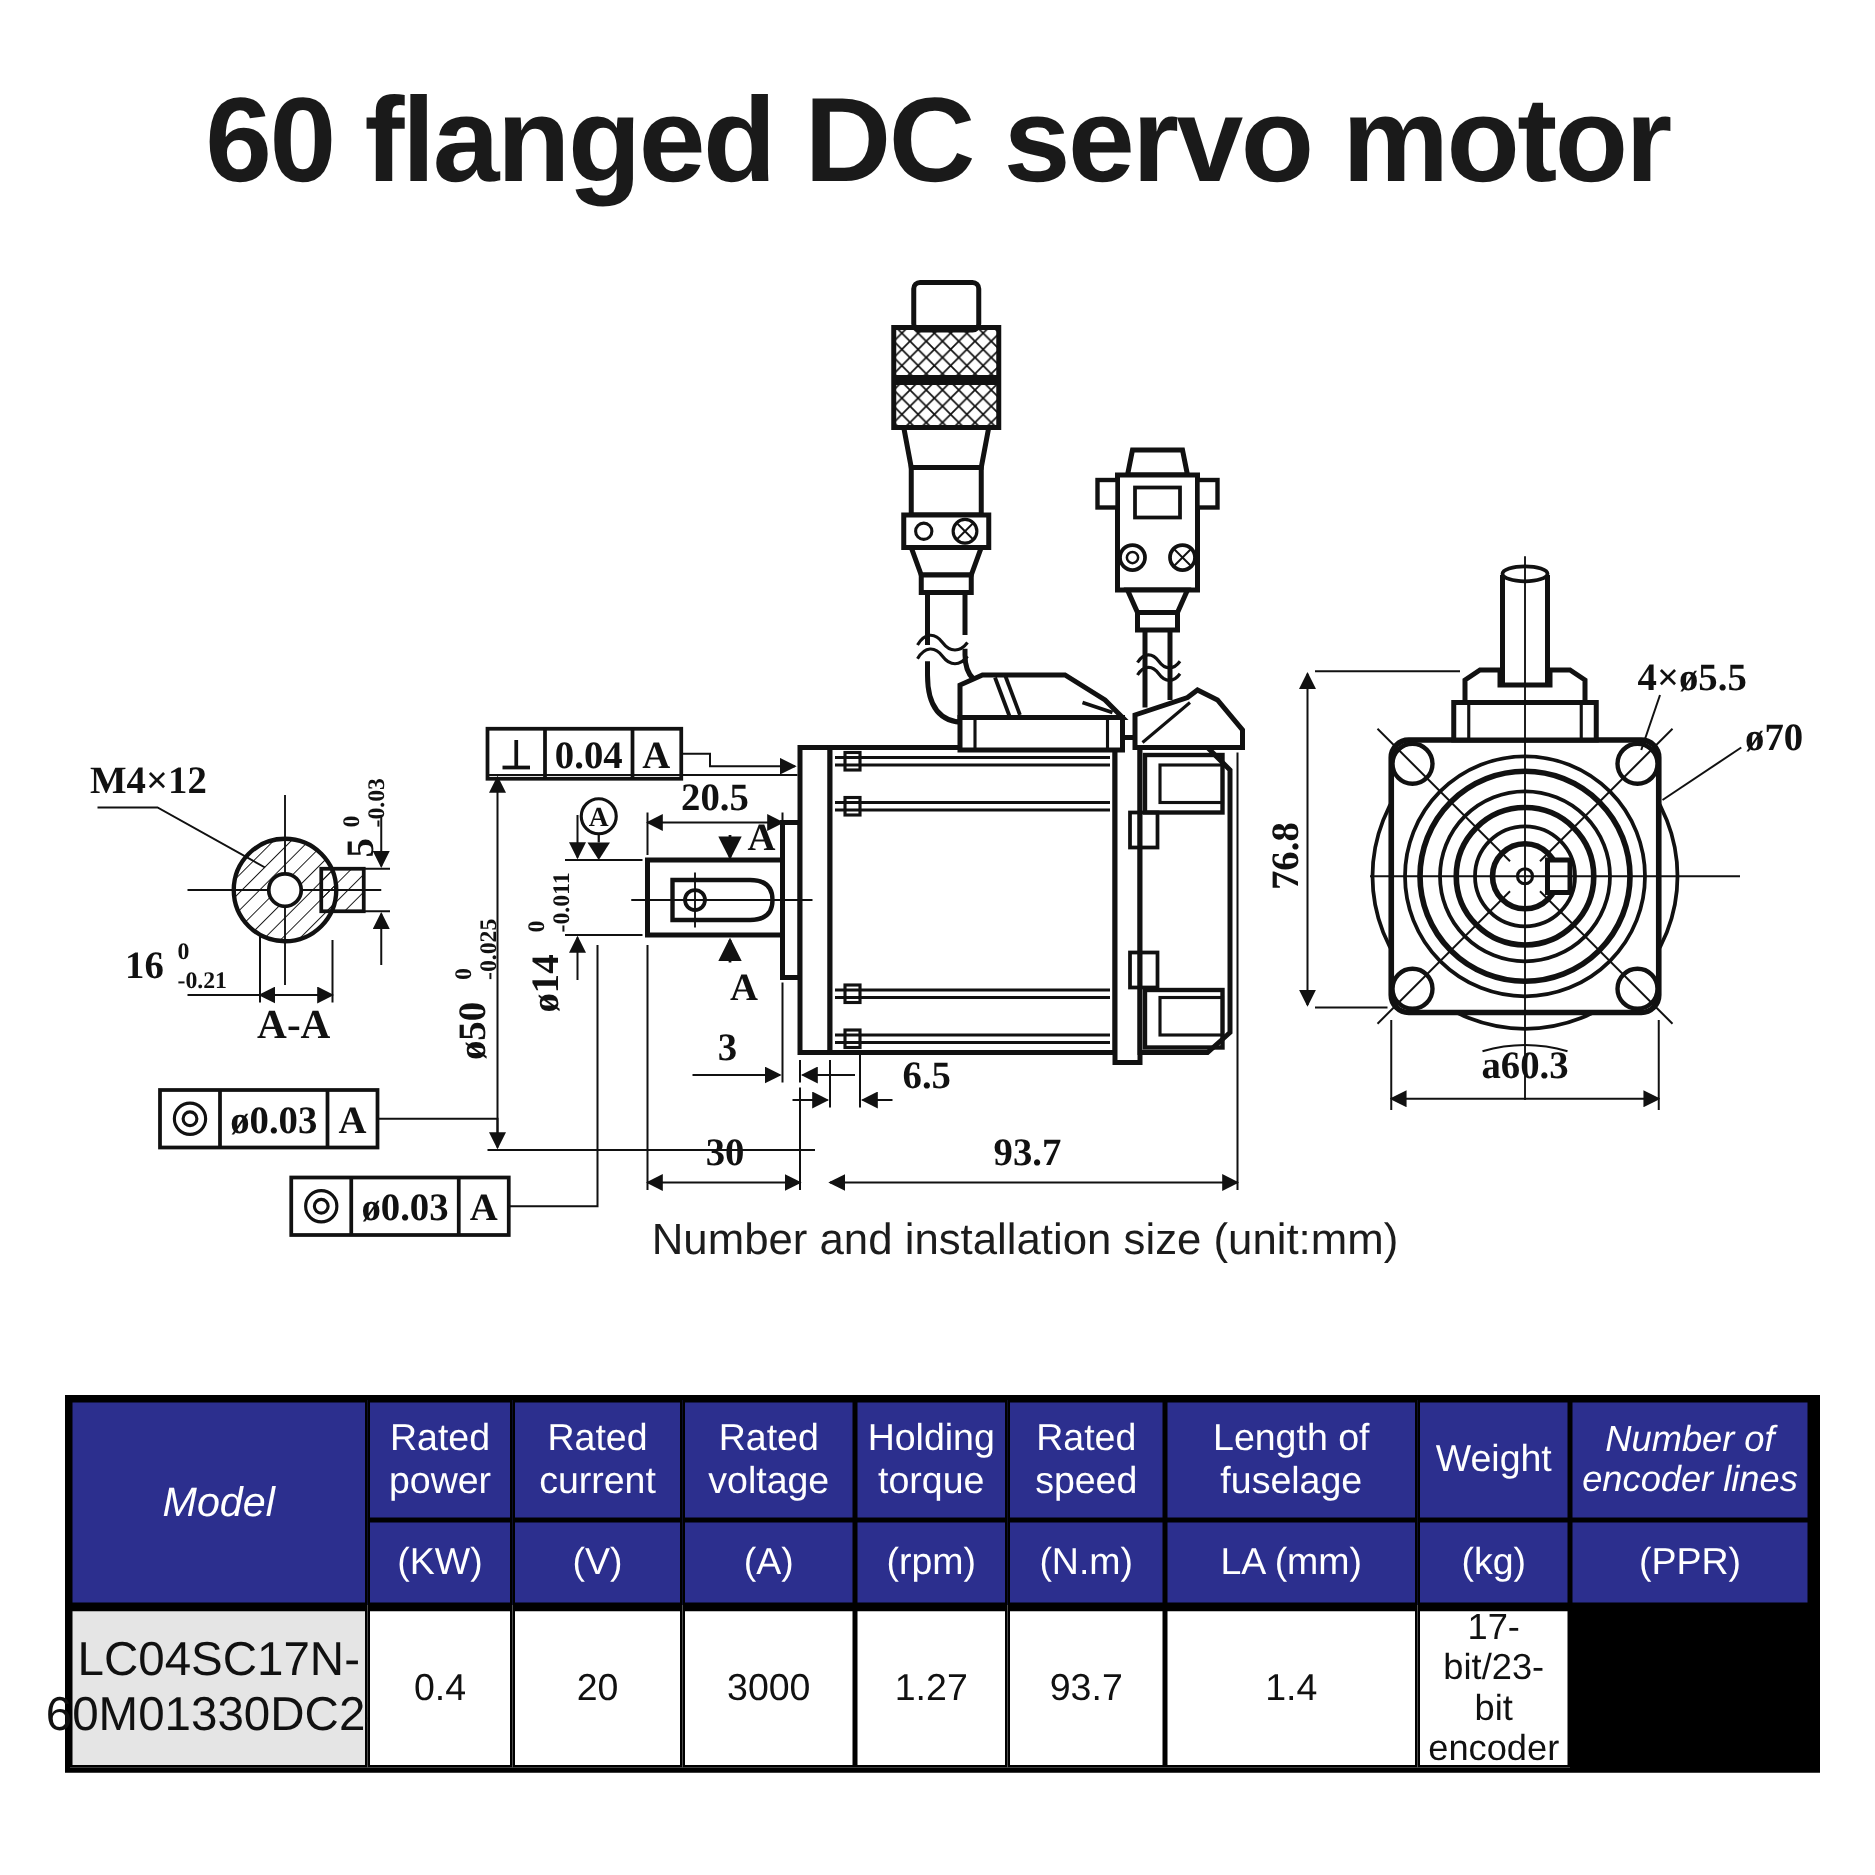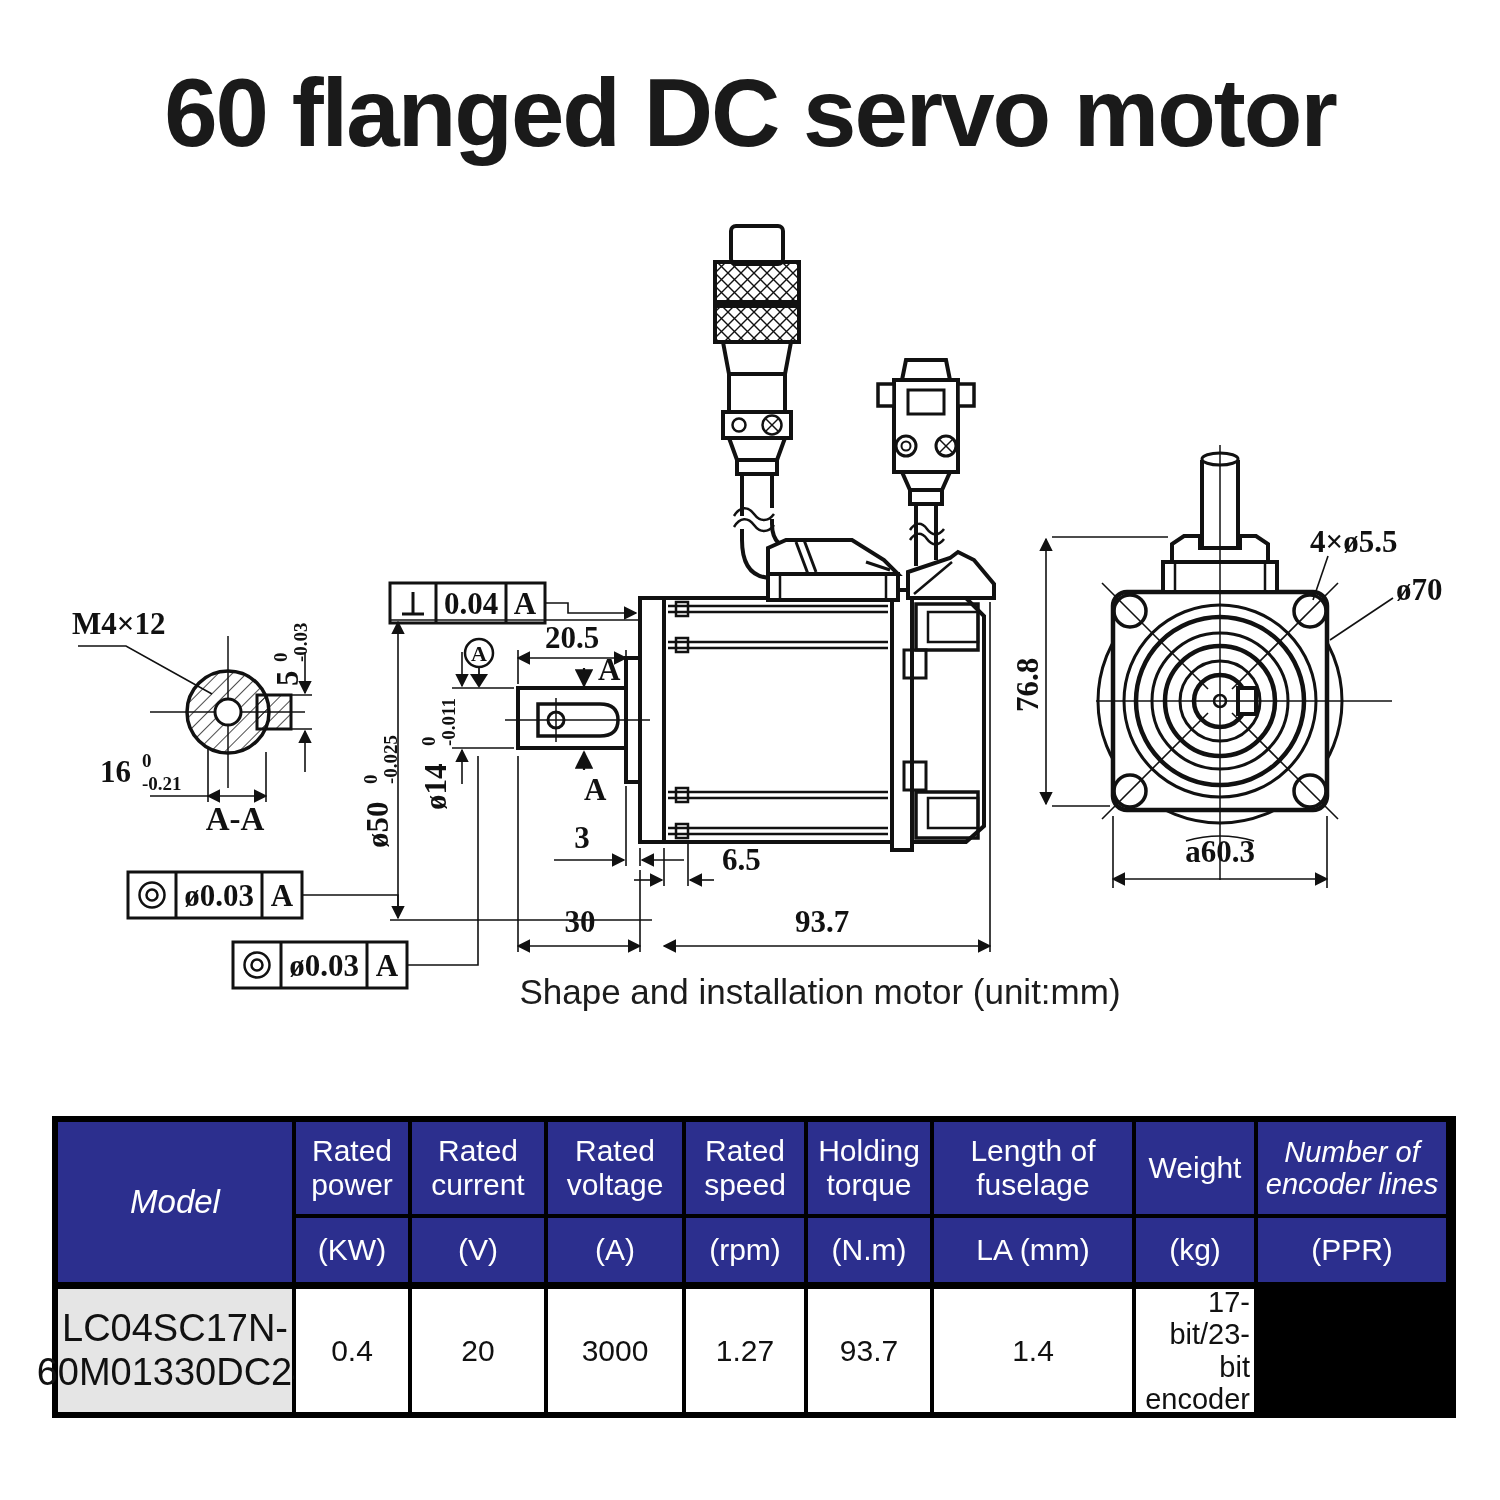--- a/index.html
+++ b/index.html
@@ -19,21 +19,21 @@
       grid-template-columns:238px 116px 136px 138px 122px 126px 202px 122px 192px;
       grid-template-rows:96px 68px 130px;
       border:4px solid #000;background:#000;}
   .cell{border:2px solid #000;display:flex;align-items:center;justify-content:center;
         text-align:center;box-sizing:border-box;padding:2px 4px;line-height:1.12;}
   .head{background:#2c2f8e;color:#fff;font-size:30px;}
   .unit{background:#2c2f8e;color:#fff;font-size:30px;}
   .model-head{grid-row:1/3;grid-column:1;font-size:33px;font-style:italic;}
   .val{background:#fff;color:#111;font-size:30px;border-top:5px solid #000;}
   .model-val{background:#e5e5e5;font-size:38px;line-height:1.15;}
-  .enc{font-size:29px;text-align:right;}
+  .enc{font-size:29px;}
   .nhead{font-size:29px;font-style:italic;}
 </style>
 </head>
 <body>
 
 <div class="title">60 flanged DC servo motor</div>
 
 <svg class="drawing" width="1500" height="1500" viewBox="0 0 1500 1500" fill="none" stroke-linecap="butt">
   <defs>
     <marker id="arr" viewBox="0 0 10 10" refX="9" refY="5" markerWidth="8.5" markerHeight="8.5" orient="auto-start-reverse">
@@ -315,29 +315,29 @@
     <text class="dim" x="822" y="932" text-anchor="middle">93.7</text>
     <g transform="translate(1038,712) rotate(-90)">
       <text class="dim" x="0" y="0">76.8</text>
     </g>
     <text class="dim" x="1310" y="552">4×ø5.5</text>
     <text class="dim" x="1396" y="600">ø70</text>
     <text class="dim" x="1220" y="862" text-anchor="middle">a60.3</text>
   </g>
 </svg>
 
-<div class="caption">Shape and installation motor (unit:mm)</div>
+<div class="caption">Number and installation size (unit:mm)</div>
 
 <div class="spec-table">
   <div class="cell head model-head">Model</div>
   <div class="cell head">Rated power</div>
   <div class="cell head">Rated current</div>
   <div class="cell head">Rated voltage</div>
+  <div class="cell head">Holding torque</div>
   <div class="cell head">Rated speed</div>
-  <div class="cell head">Holding torque</div>
   <div class="cell head">Length of fuselage</div>
   <div class="cell head">Weight</div>
   <div class="cell head nhead">Number of encoder lines</div>
 
   <div class="cell unit">(KW)</div>
   <div class="cell unit">(V)</div>
   <div class="cell unit">(A)</div>
   <div class="cell unit">(rpm)</div>
   <div class="cell unit">(N.m)</div>
   <div class="cell unit">LA (mm)</div>

